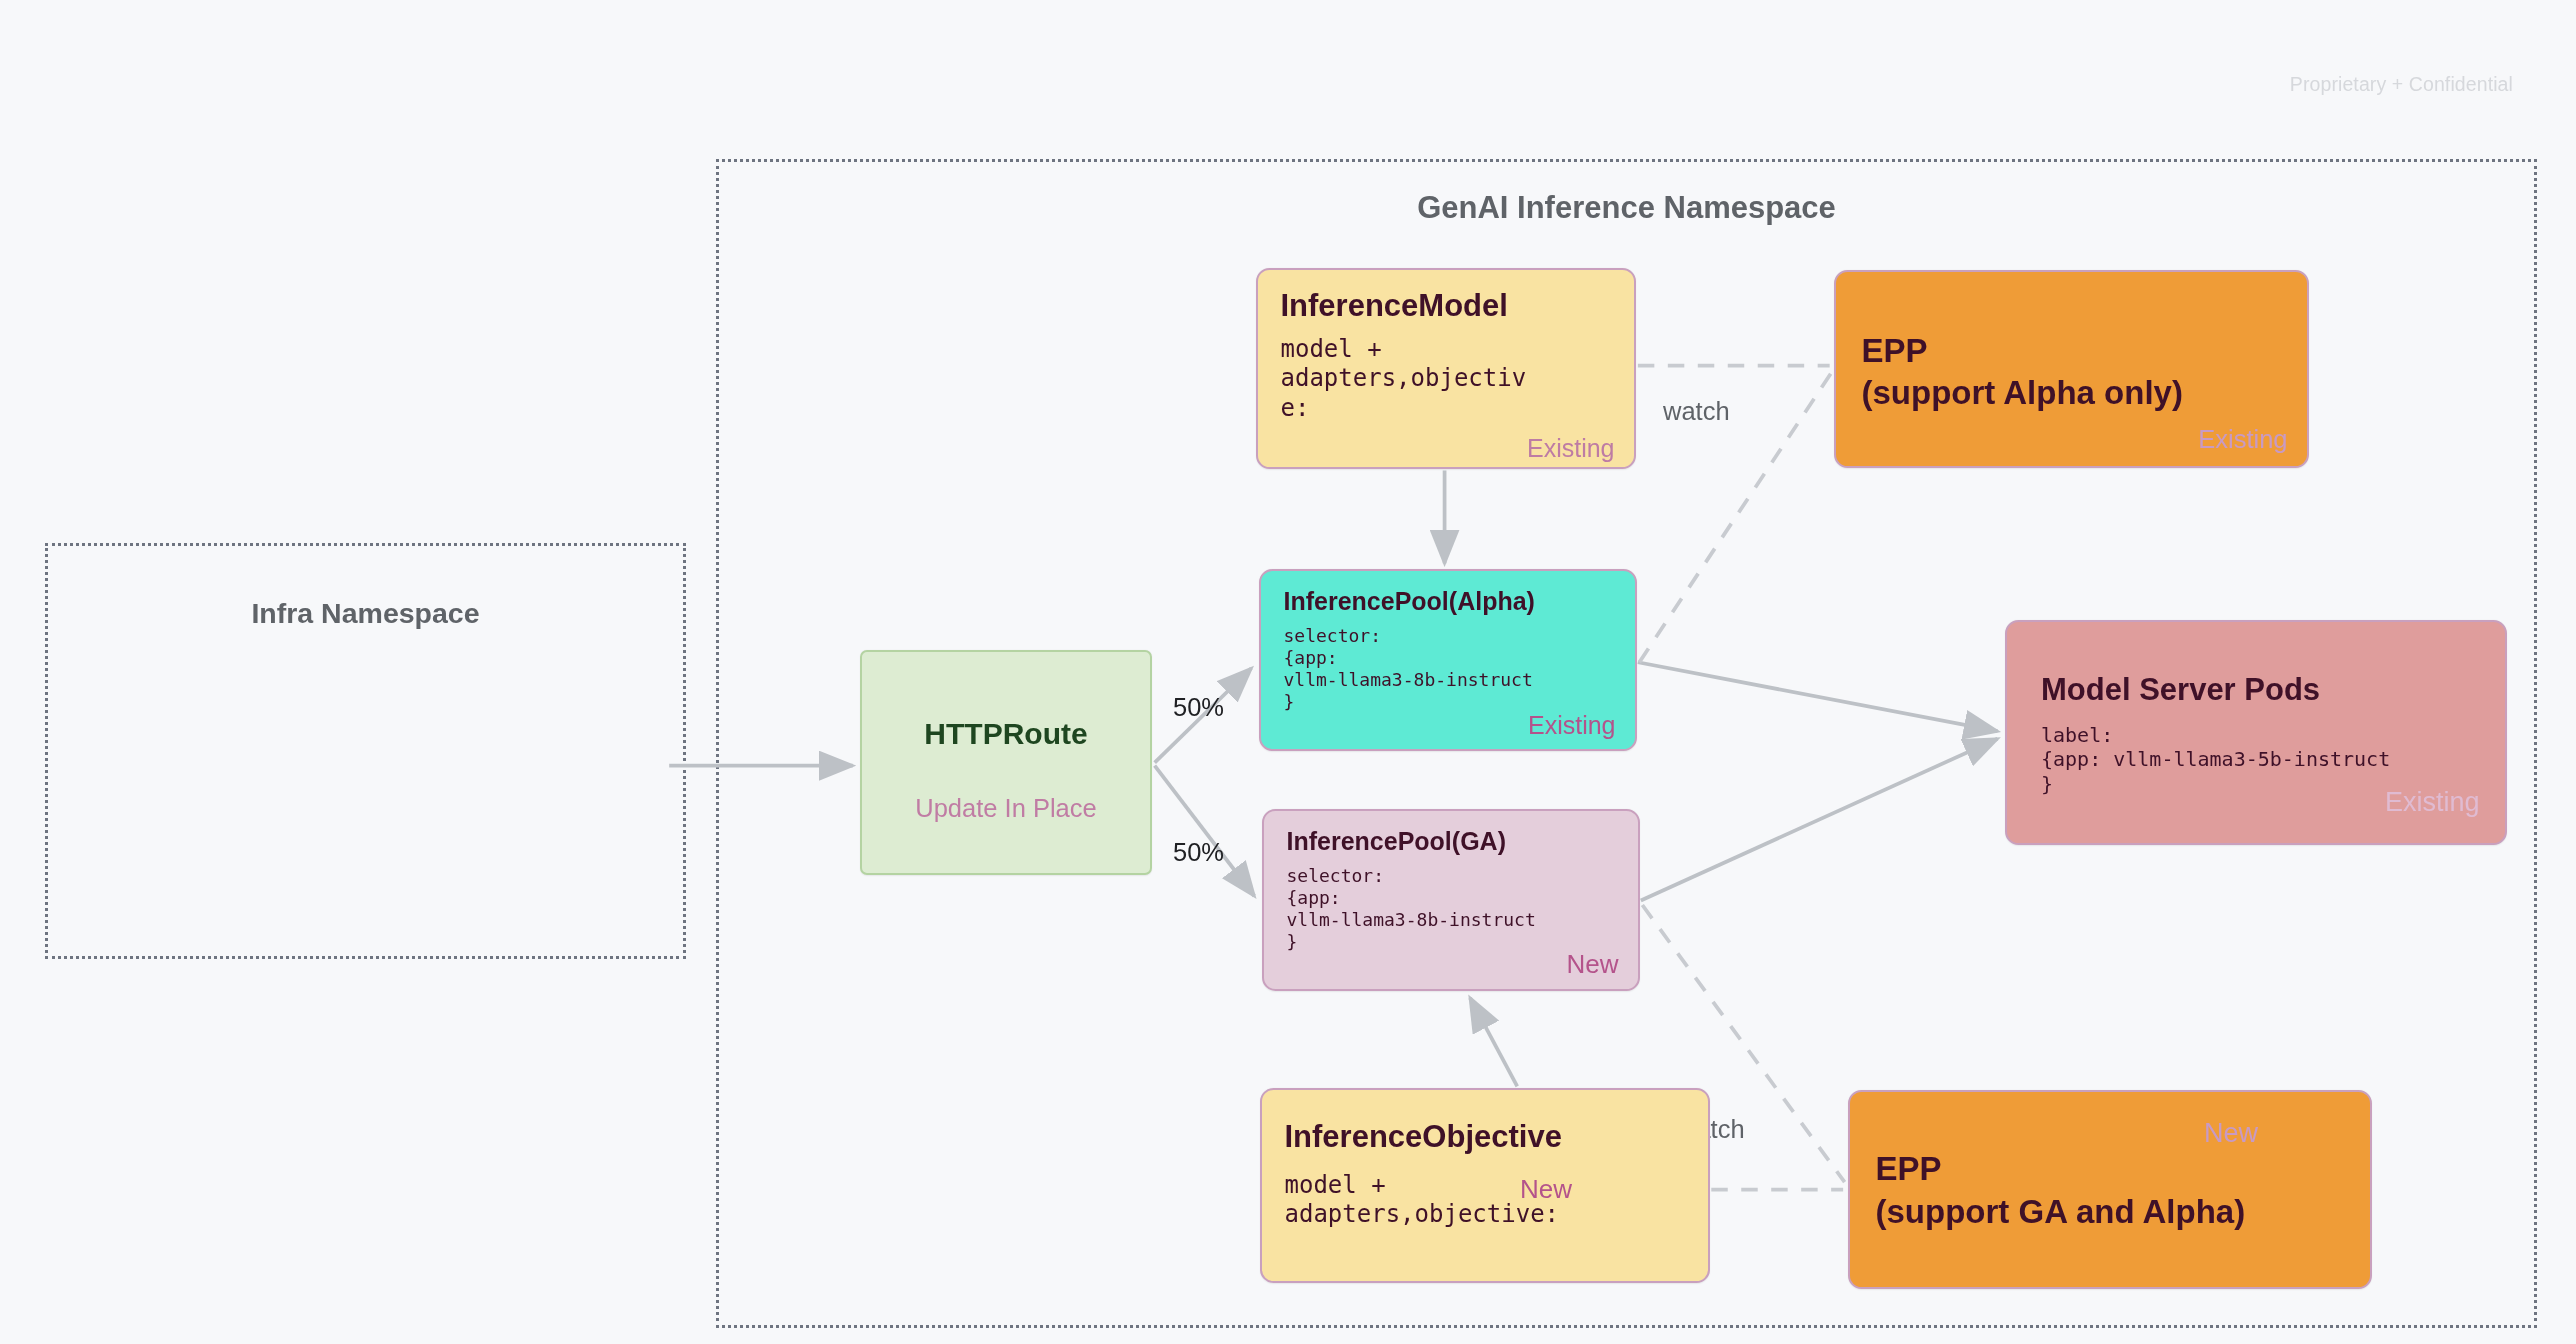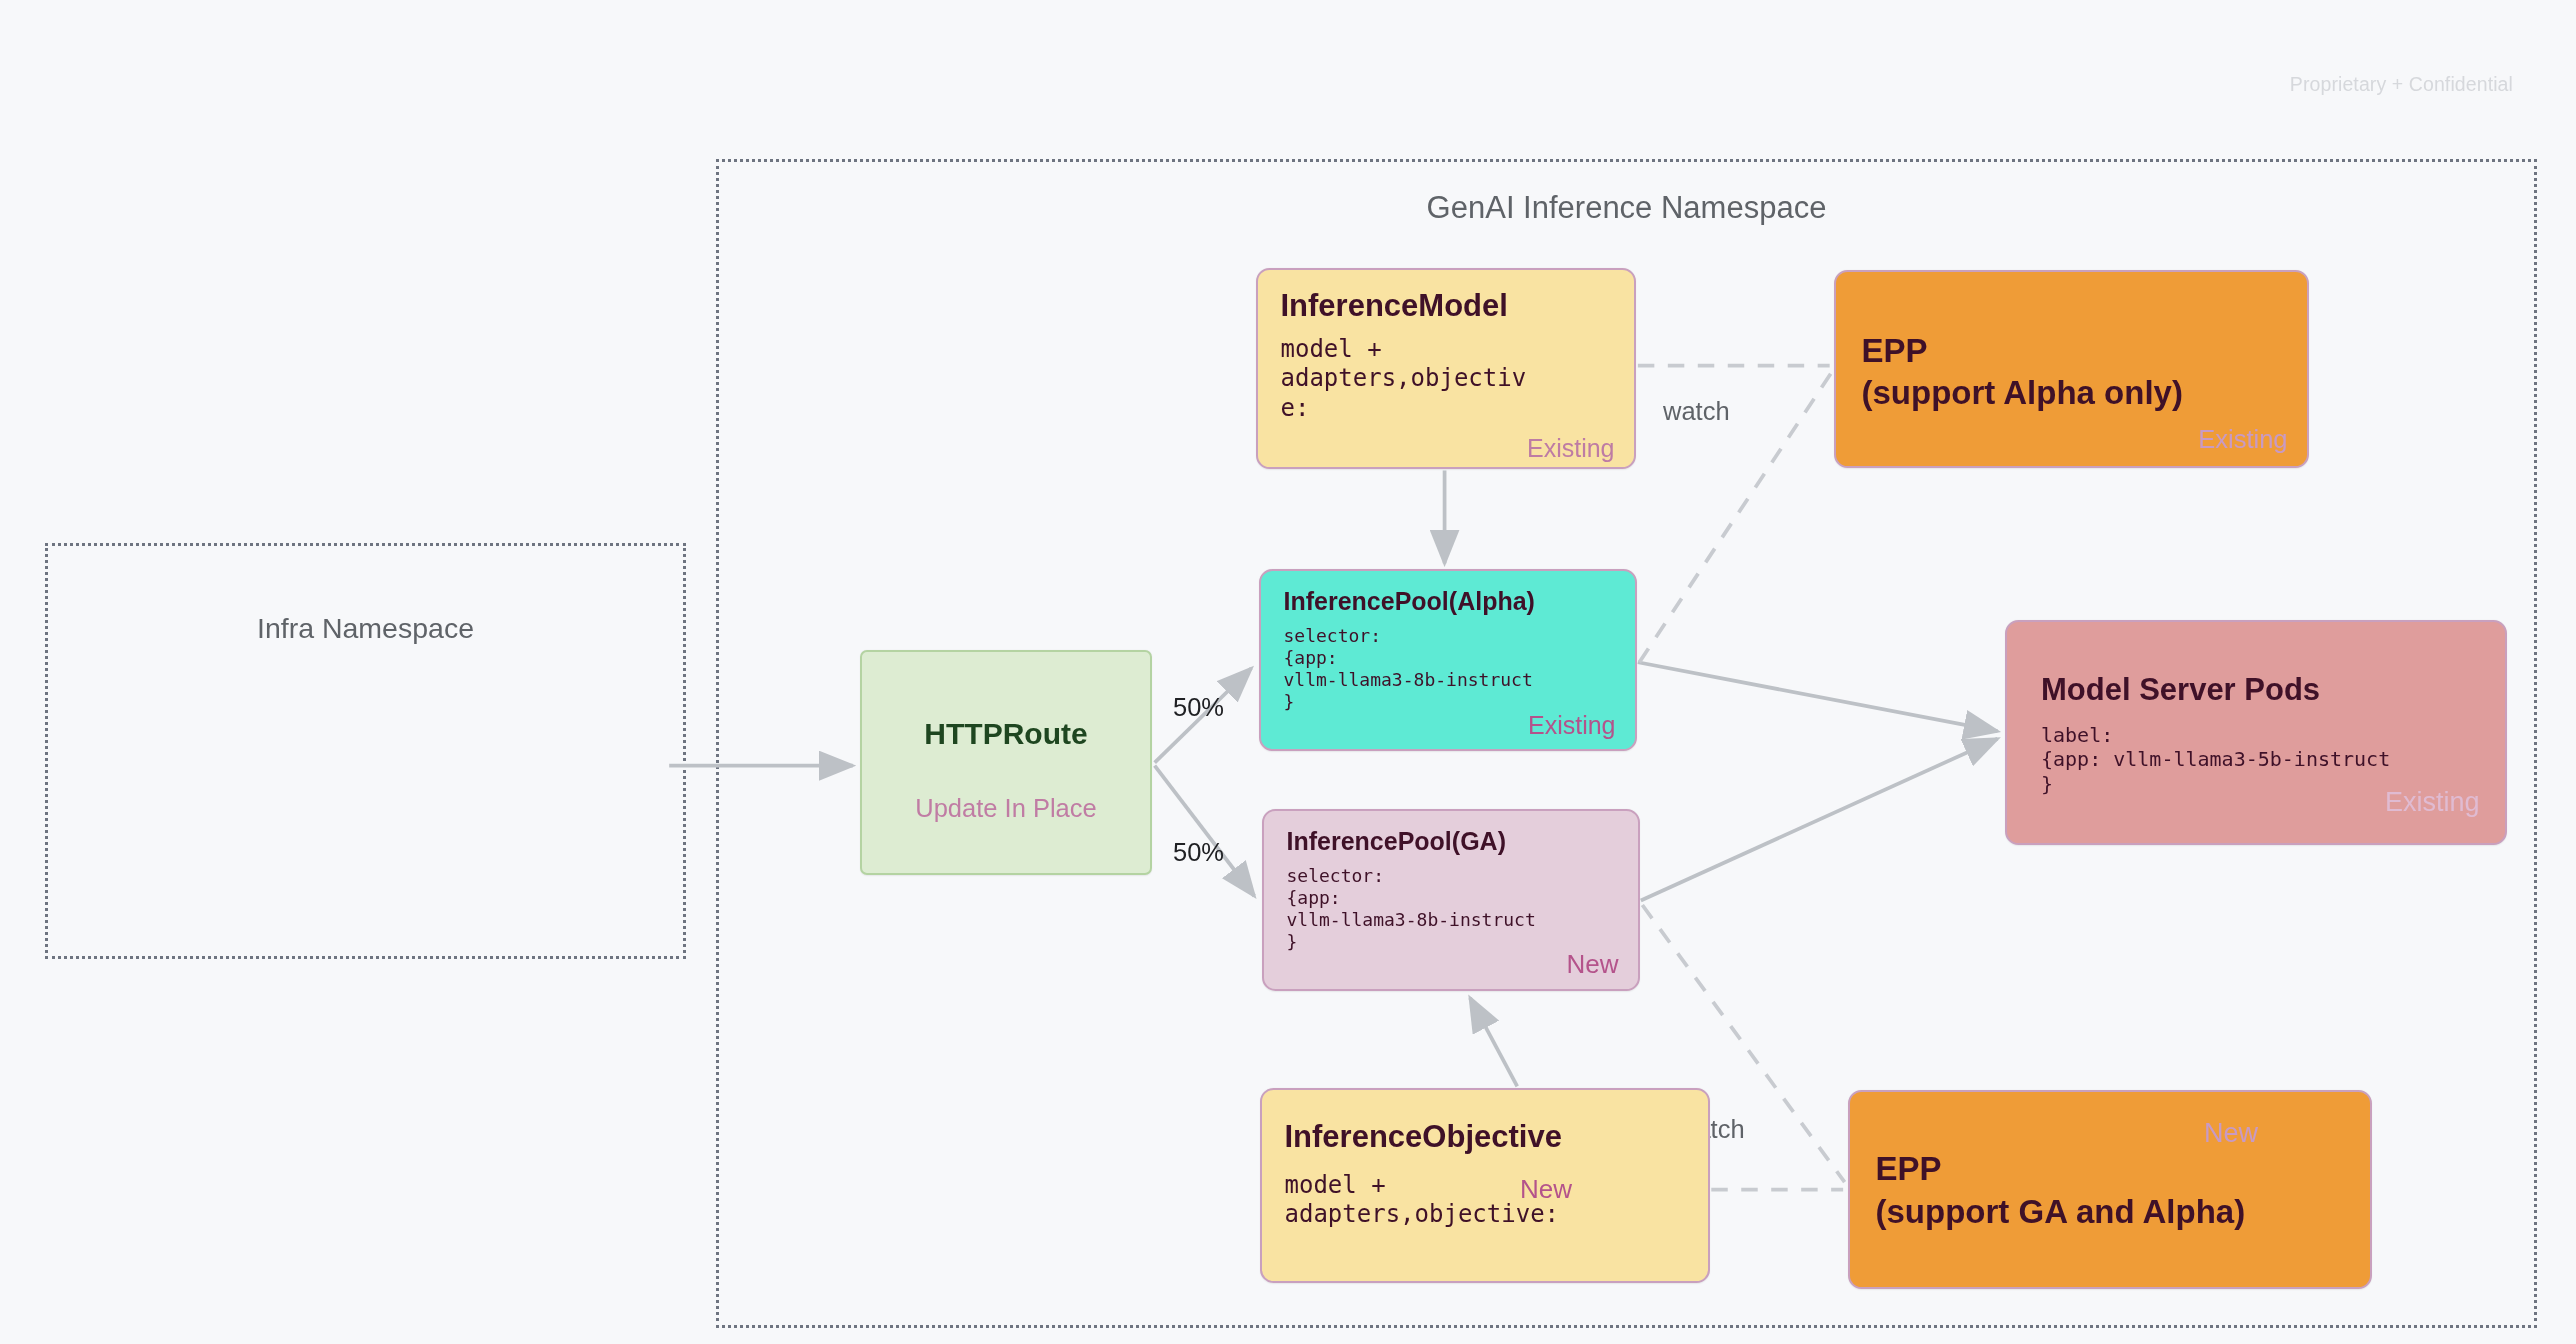--- a/index.html
+++ b/index.html
@@ -20,24 +20,24 @@
   }
 
   
   .namespace{
     position:absolute;
     border:3px dotted #6E7480;
     box-sizing:border-box;
   }
   .namespace .ns-title{
     position:absolute;left:0;right:0;text-align:center;
-    color:#5F6368;font-size:28.5px;font-weight:400;
+    color:#5F6368;font-size:28.5px;font-weight:700;
   }
   #ns-infra{left:45px;top:543px;width:641px;height:416px;}
-  #ns-infra .ns-title{top:51px;margin-top:15px;}
+  #ns-infra .ns-title{top:51px;}
   #ns-genai{left:716px;top:159px;width:1821px;height:1169px;}
   #ns-genai .ns-title{top:28px;font-size:31px;}
 
   
   .node{
     position:absolute;box-sizing:border-box;
     border-radius:13.5px;
     border:2.2px solid #C9A0BE;
     box-shadow:0 0.7px 1.5px rgba(0,0,0,.07);
     padding:0;

